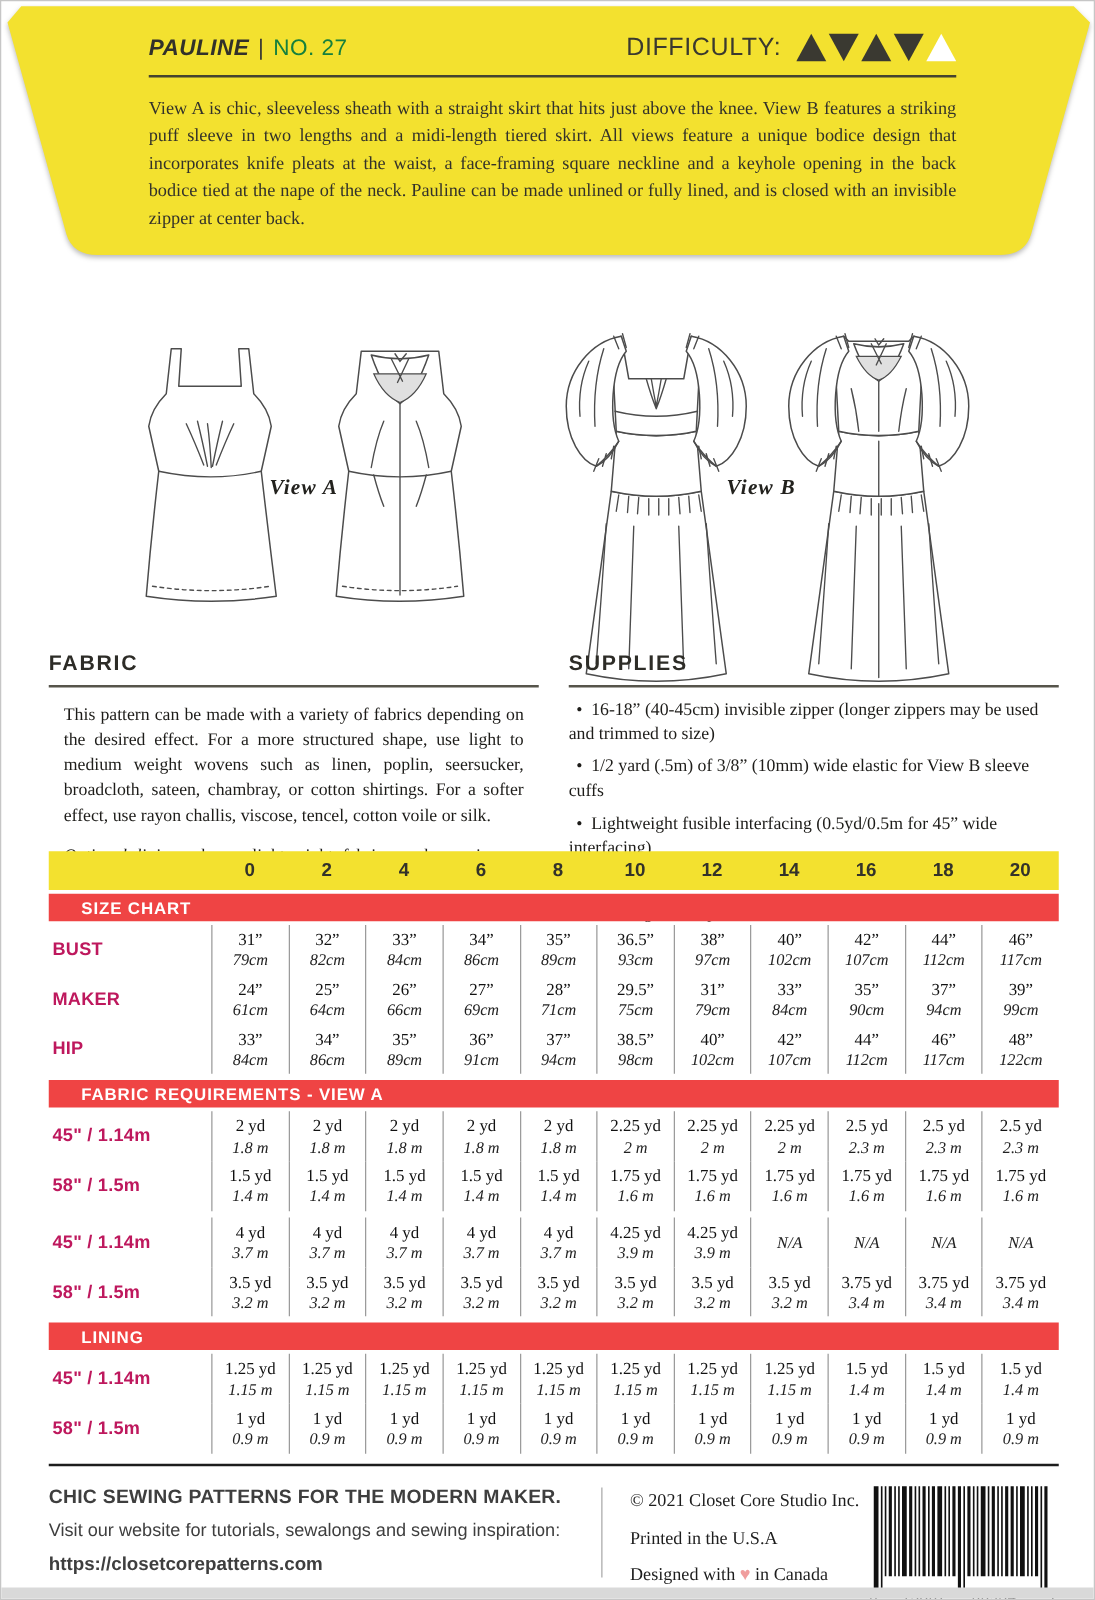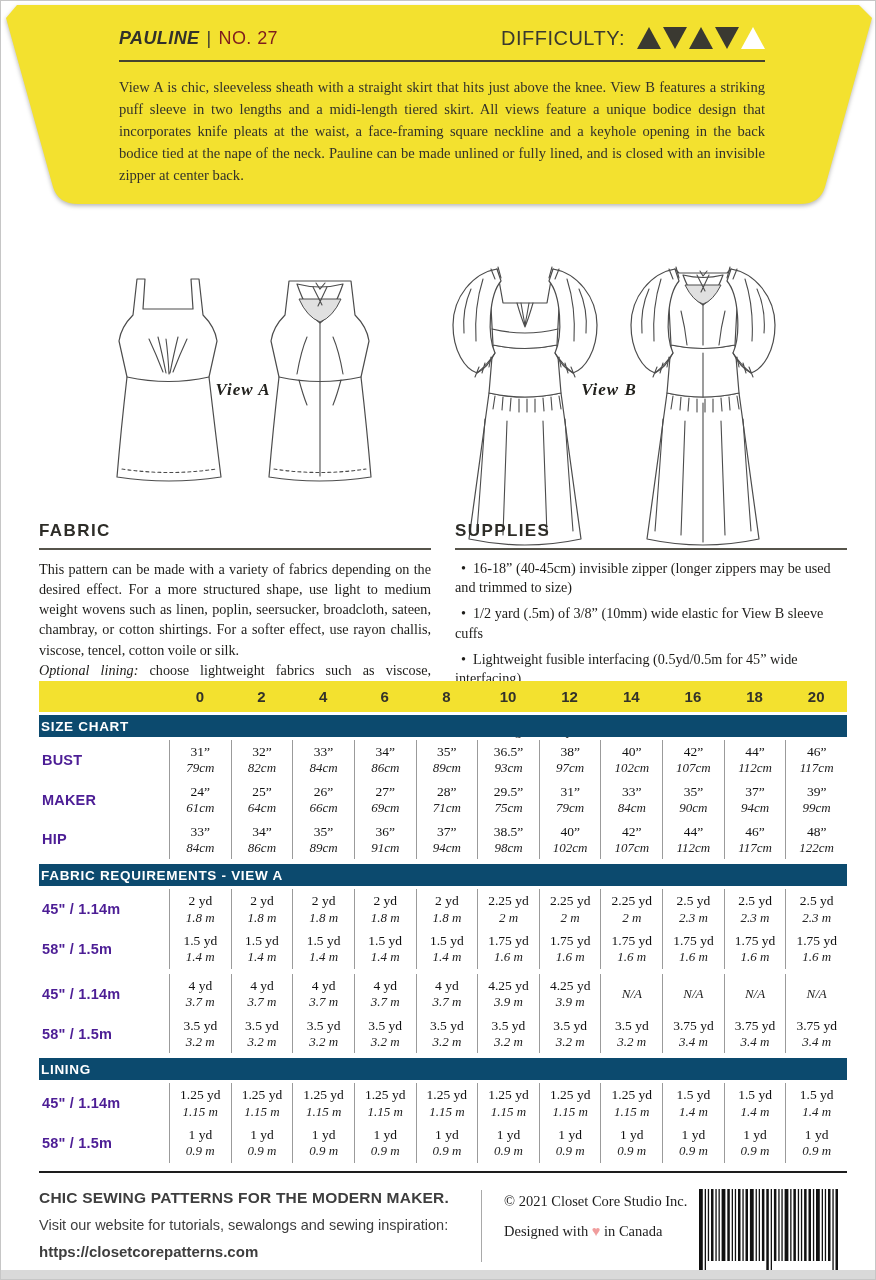--- a/index.html
+++ b/index.html
@@ -11,21 +11,21 @@
   .bottom-edge{position:absolute;left:0;right:0;bottom:0;height:9px;background:#d9d9d9;}
 
   
   .flap{position:absolute;top:0;left:0;width:876px;height:212px;}
   .flap > svg{position:absolute;top:0;left:0;filter:drop-shadow(0 2px 2px rgba(0,0,0,.28));}
   .flap-content{position:absolute;left:118px;width:646px;top:24px;}
   .title-row{display:flex;justify-content:space-between;align-items:center;}
   .pattern-title{font-size:18px;color:#32312a;letter-spacing:.4px;}
   .pattern-title .name{font-weight:700;font-style:italic;}
   .pattern-title .sep{font-weight:400;margin:0 7px;color:#3d3c33;}
-  .pattern-title .num{font-weight:400;color:#7f1d1d;}
+  .pattern-title .num{font-weight:400;color:#15803d;}
   .difficulty{display:flex;align-items:center;gap:12px;}
   .difficulty .dlabel{font-size:20px;color:#3a392f;letter-spacing:.5px;}
   .hdr-divider{height:2px;background:#45432f;margin-top:9px;}
   .desc p{
     font-family:"Liberation Serif",serif;font-size:14.6px;line-height:1.5;
     text-align:justify;color:#33322a;margin:11px 0 0;
   }
   .desc p:first-child{margin-top:15px;}
 
   
@@ -37,35 +37,35 @@
   .viewlabel{font-family:"Liberation Serif",serif;font-style:italic;font-weight:700;
     font-size:17px;fill:#22211d;text-anchor:middle;letter-spacing:1px;}
 
   
   .info{position:absolute;top:520px;left:38px;width:808px;display:flex;gap:24px;}
   .col-fabric{width:392px;}
   .col-supplies{flex:1;}
   .info h2{font-size:17px;font-weight:700;letter-spacing:1.4px;color:#2d2c27;margin:0;}
   .info .rule{height:2px;background:#56544b;margin:7px 0 9px;}
   .serif-body{font-family:"Liberation Serif",serif;font-size:14.2px;line-height:1.42;color:#1d1c19;}
-  .col-fabric p{margin:0;text-align:justify;}
+  .col-fabric p{margin:12px;text-align:justify;}
   .col-fabric .opt em{font-style:italic;}
   .col-supplies ul{list-style:none;margin:2px 0 0;padding:0;}
   .col-supplies li{margin:0 0 7px;line-height:1.35;}
   .col-supplies .bullet{margin:0 7px 0 6px;}
 
   
   .size-table{position:absolute;top:680px;left:38px;width:808px;}
   .sizes-row{display:grid;grid-template-columns:130px repeat(11,1fr);background:#f3e12f;height:31px;align-items:center;}
   .szc{text-align:center;font-weight:700;font-size:15px;color:#33322a;}
-  .section-bar{margin-top:3px;background:#0c4a6e;color:#fff;font-weight:700;font-size:13.5px;
-    letter-spacing:.7px;padding:4px 0 3px 2px;}
+  .section-bar{margin-top:3px;background:#ef4444;color:#fff;font-weight:700;font-size:13.5px;
+    letter-spacing:.7px;padding:4px 0 3px 26px;}
   .sec-block{padding:3px 0 2px;}
   .trow{display:grid;grid-template-columns:130px repeat(11,1fr);}
-  .lbl{display:flex;align-items:center;font-weight:700;font-size:14.5px;color:#4c1d95;padding-left:3px;letter-spacing:.2px;}
+  .lbl{display:flex;align-items:center;font-weight:700;font-size:14.5px;color:#be185d;padding-left:3px;letter-spacing:.2px;}
   .cell{border-left:1px solid #9b9b9b;text-align:center;padding:4px 0;display:flex;flex-direction:column;justify-content:center;}
   .cell .in{font-family:"Liberation Serif",serif;font-size:13.5px;line-height:1.2;color:#111;}
   .cell .cm{font-family:"Liberation Serif",serif;font-style:italic;font-size:13px;line-height:1.2;color:#222;}
 
   
   .footer-rule{position:absolute;top:1170px;left:38px;width:808px;height:2px;background:#1d1d1d;}
   .footer{position:absolute;top:1186px;left:38px;width:808px;display:flex;align-items:flex-start;}
   .f-left{width:438px;color:#3e3e3e;}
   .f-left .tagline{font-weight:700;font-size:15.5px;margin:2px 0 10px;letter-spacing:.2px;}
   .f-left .visit{font-size:14.5px;margin:0 0 10px;}
@@ -641,20 +641,21 @@
 <div class="footer-rule"></div>
 <div class="footer">
   <div class="f-left">
     <p class="tagline">CHIC SEWING PATTERNS FOR THE MODERN MAKER.</p>
     <p class="visit">Visit our website for tutorials, sewalongs and sewing inspiration:</p>
     <p class="url">https://closetcorepatterns.com</p>
   </div>
   <div class="f-div"></div>
   <div class="f-center">
     <div>© 2021 Closet Core Studio Inc.</div>
+    <div>Printed in the U.S.A</div>
     <div><span>Designed with </span><span class="heart">♥</span><span> in Canada</span></div>
   </div>
   <div class="f-barcode">
     <svg width="152" height="96" viewBox="0 0 152 96">
       <g id="barcode-bars">
           <rect x="4.0" y="2" width="3.8" height="82" fill="#111"></rect>
           <rect x="9.7" y="2" width="1.3" height="82" fill="#111"></rect>
           <rect x="12.8" y="2" width="1.3" height="72" fill="#111"></rect>
           <rect x="16.0" y="2" width="2.5" height="72" fill="#111"></rect>
           <rect x="20.4" y="2" width="1.3" height="72" fill="#111"></rect>

